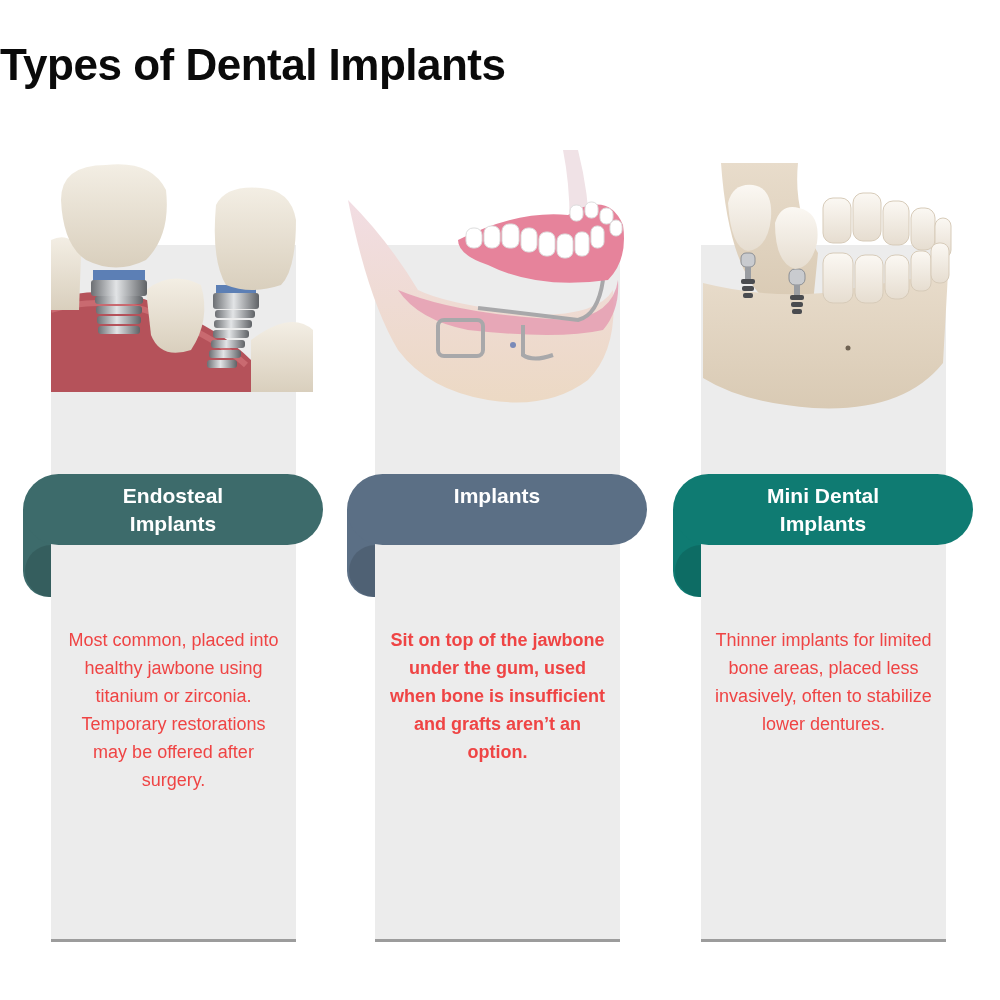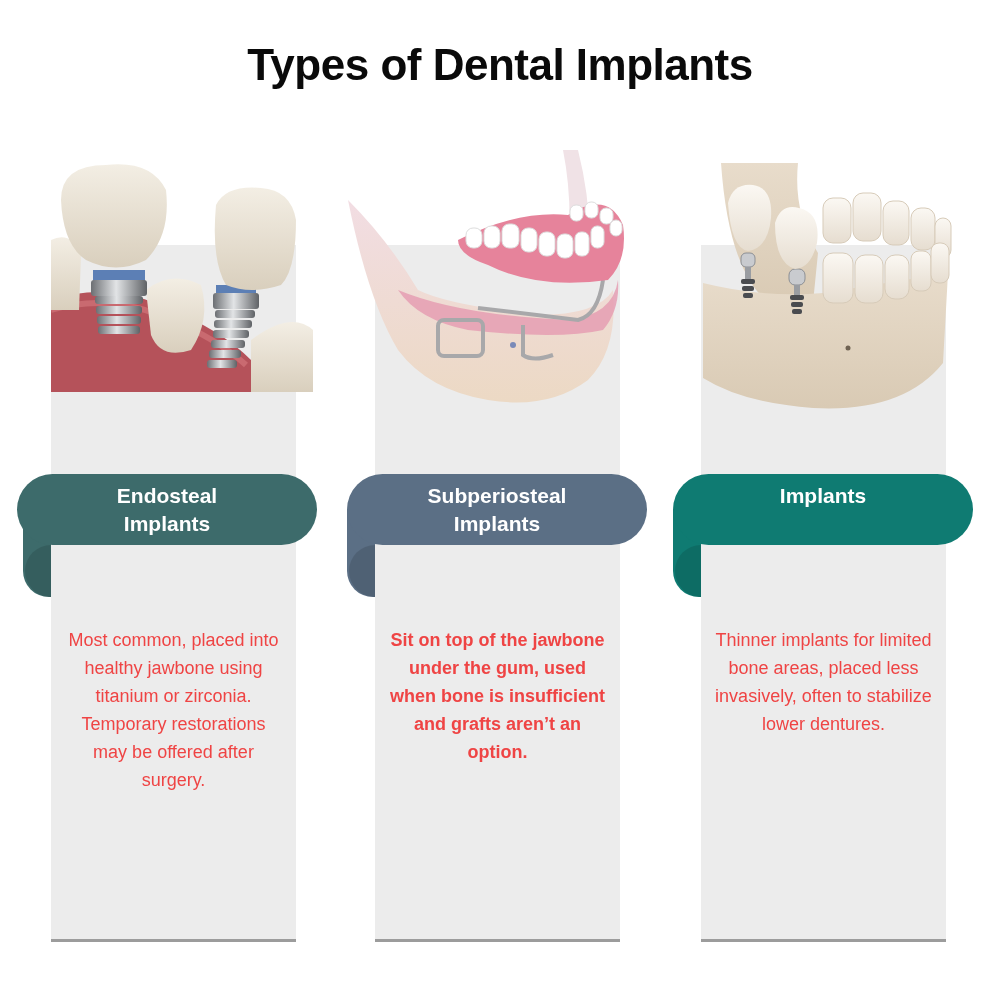--- a/index.html
+++ b/index.html
@@ -1,21 +1,21 @@
 <!DOCTYPE html>
 <html style="--c1: #3d6b6b; --c2: #5b6f85; --c3: #0f7b72;"><head>
   <meta charset="utf-8">
   <style>
     * { box-sizing: border-box; margin: 0; padding: 0; }
     html, body { width: 1000px; height: 1000px; background: #ffffff; overflow: hidden; }
     body { position: relative; font-family: "Liberation Sans", "DejaVu Sans", sans-serif; color: #1a1a1a; }
 
     .title {
       position: absolute; left: 0; top: 40px; width: 1000px;
-      text-align: center; font-size: 44px; font-weight: 700; color: #0a0a0a;
+      text-align: left; font-size: 44px; font-weight: 700; color: #0a0a0a;
       letter-spacing: -0.5px;
     }
 
     .card {
       position: absolute; top: 245px; width: 245px; height: 697px;
       background: #ececec; border-bottom: 3px solid #9c9c9c;
     }
     .card.c1 { left: 51px; }
     .card.c2 { left: 375px; }
     .card.c3 { left: 701px; }
@@ -25,21 +25,21 @@
     .illus.i1 { left: 51px; top: 160px; width: 265px; height: 232px; }
     .illus.i2 { left: 338px; top: 150px; width: 300px; height: 262px; }
     .illus.i3 { left: 703px; top: 163px; width: 250px; height: 250px; }
 
     .ribbon {
       position: absolute; top: 474px; height: 71px; width: 300px;
       border-radius: 36px; color: #fff; text-align: center;
       font-size: 21px; font-weight: 700; line-height: 28px;
       padding-top: 8px; z-index: 3;
     }
-    .ribbon.r1 { left: 17px; background: var(--c1); }
+    .ribbon.r1 { left: 23px; background: var(--c1); }
     .ribbon.r2 { left: 347px; background: var(--c2); }
     .ribbon.r3 { left: 673px; background: var(--c3); }
     .ribbon .lbl { display: block; }
 
     .tail {
       position: absolute; top: 510px; width: 28px; height: 87px;
       border-radius: 0 0 0 26px; z-index: 2;
     }
     .tail::after {
       content: ""; position: absolute; right: 0; top: 35px; width: 26px; height: 52px;
@@ -203,22 +203,22 @@
 
 <div class="tail t1"></div>
 <div class="tail t2"></div>
 <div class="tail t3"></div>
 
 <div class="ribbon r1">
   <span class="lbl">Endosteal</span>
   <span class="lbl">Implants</span>
 </div>
 <div class="ribbon r2">
-  <span class="lbl">Subperiosteal</span>
   <span class="lbl">Implants</span>
 </div>
 <div class="ribbon r3">
+  <span class="lbl">Mini Dental</span>
   <span class="lbl">Implants</span>
 </div>
 
 <p class="desc d1">Most common, placed into healthy jawbone using titanium or zirconia. Temporary restorations may be offered after surgery.</p>
 <p class="desc d2">Sit on top of the jawbone under the gum, used when bone is insufficient and grafts aren’t an option.</p>
 <p class="desc d3">Thinner implants for limited bone areas, placed less invasively, often to stabilize lower dentures.</p>
 
 </body></html>

